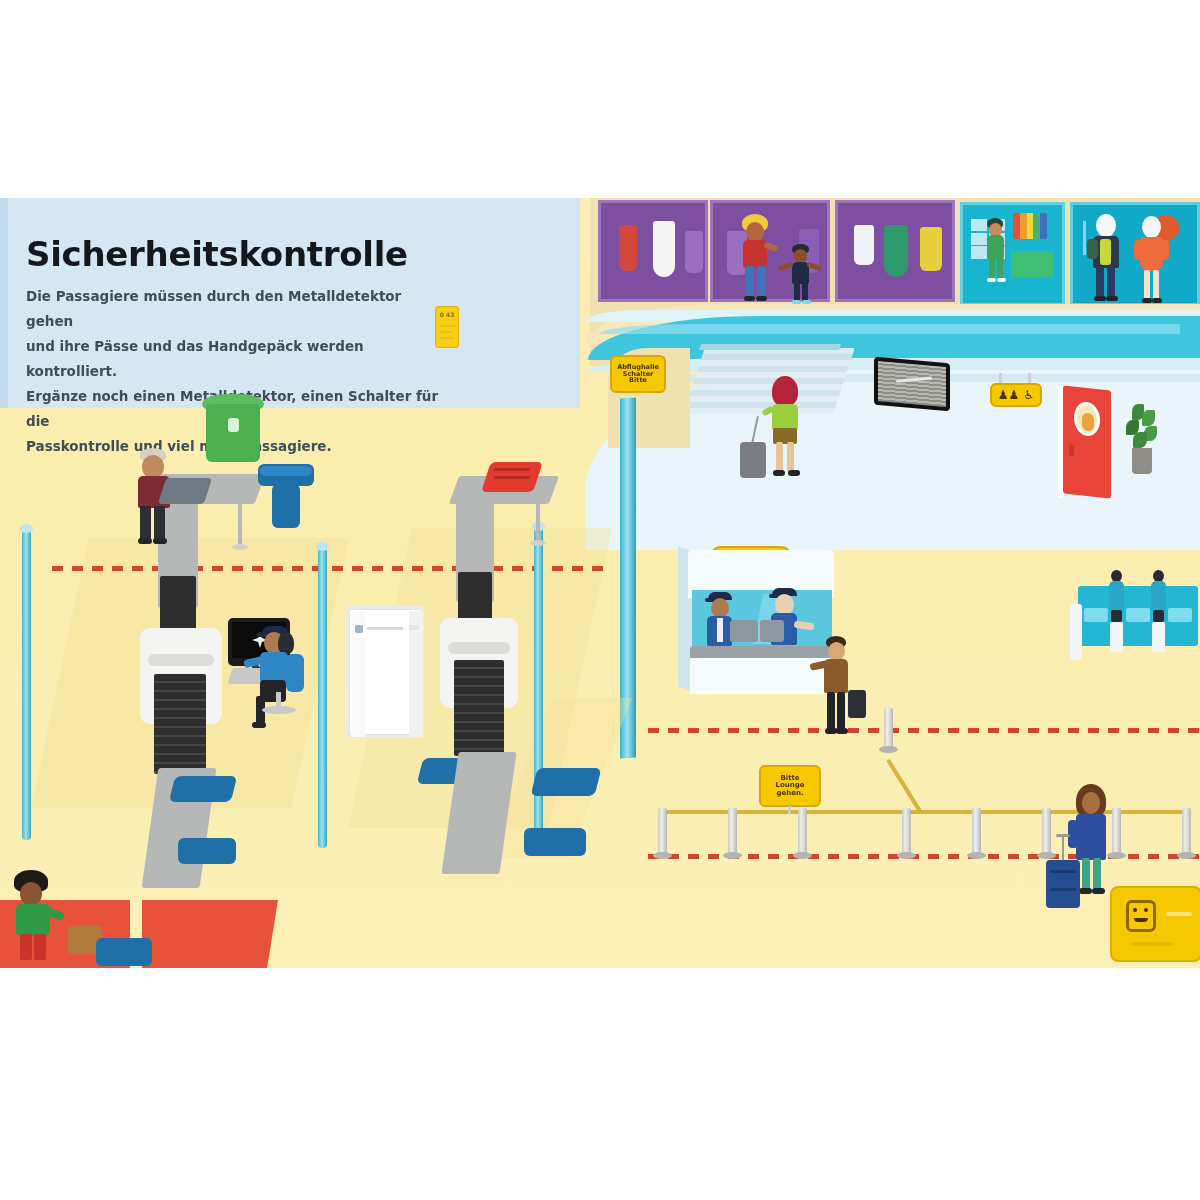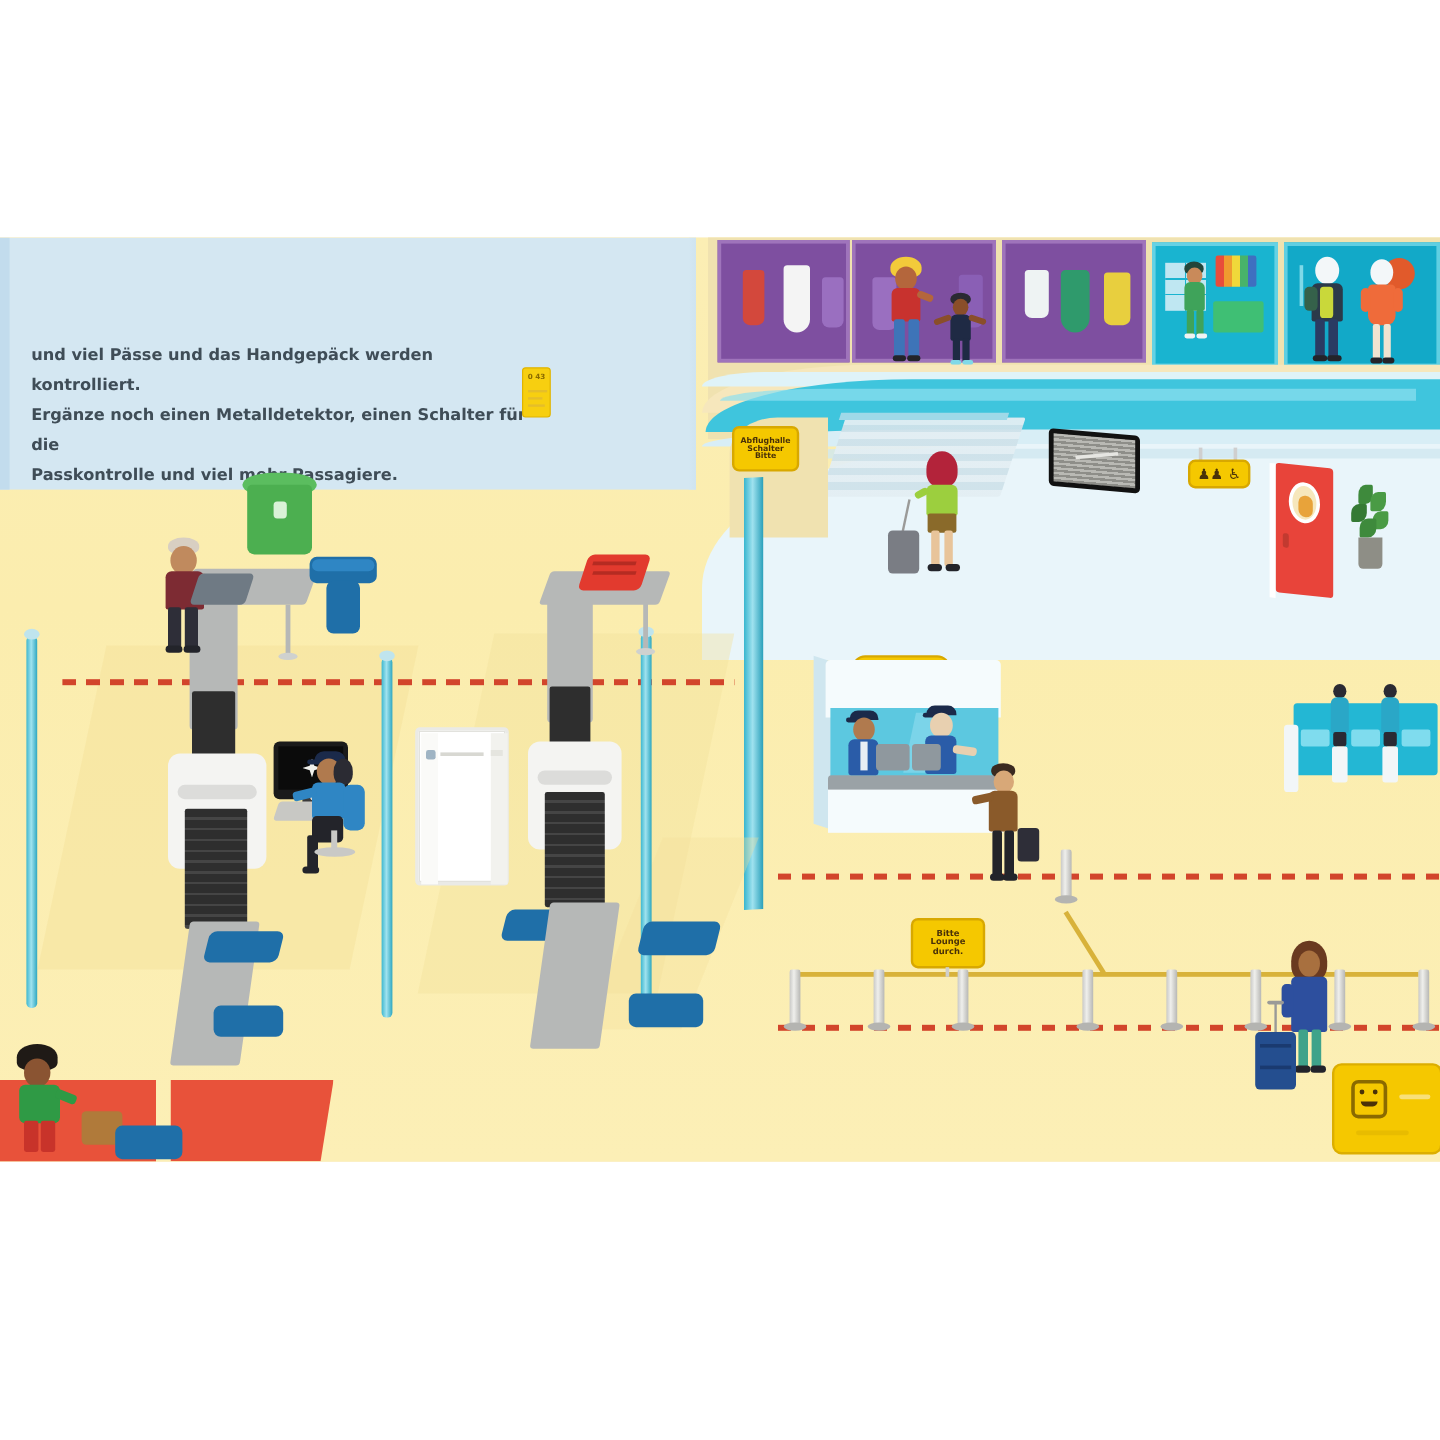--- a/index.html
+++ b/index.html
@@ -270,22 +270,24 @@
         <div class="r" style="left:0;top:52px;width:13px;height:30px;background:#f2f6f8;border-radius:2px;"></div>
       </div>
       <div class="person" style="left:-8px;top:18px;">
         <div class="r" style="left:0;top:0;width:12px;height:56px;background:#f2f6f8;border-radius:3px;"></div>
       </div>
     </div>
 
     <div id="intro">
       <div class="edge"></div>
       <div class="rightedge"></div>
+      <div id="title">Sicherheitskontrolle</div>
       <div id="body-text">
-        <p>und viel Pässe und das Handgepäck werden kontrolliert.</p>
+        <p>Die Passagiere müssen durch den Metalldetektor gehen</p>
+        <p>und ihre Pässe und das Handgepäck werden kontrolliert.</p>
         <p>Ergänze noch einen Metalldetektor, einen Schalter für die</p>
         <p>Passkontrolle und viel mehr Passagiere.</p>
       </div>
     </div>
 
     <div class="sticker-card" style="left:435px;top:108px;width:24px;height:42px;">
       <div style="font-size:6px;font-weight:700;color:#8a6a00;text-align:center;margin-top:4px;">0 43</div>
       <div class="r" style="left:4px;top:18px;width:16px;height:2px;background:#e5be2a;"></div>
       <div class="r" style="left:4px;top:24px;width:12px;height:2px;background:#e5be2a;"></div>
       <div class="r" style="left:4px;top:30px;width:14px;height:2px;background:#e5be2a;"></div>
@@ -479,21 +481,21 @@
       <div class="barrier-base" style="left:529px;top:44px;"></div>
     </div>
 
     <div class="barrier-post" style="left:884px;top:510px;height:40px;"></div>
     <div class="barrier-base" style="left:879px;top:548px;"></div>
     <div class="barrier-rope" style="left:888px;top:560px;width:60px;transform:rotate(58deg);transform-origin:left center;"></div>
 
     <div class="sign-yellow" style="left:759px;top:567px;width:62px;height:42px;font-size:7px;flex-direction:column;">
       <span>Bitte</span>
       <span>Lounge</span>
-      <span>durch.</span>
+      <span>gehen.</span>
     </div>
     <div class="sign-post" style="left:788px;top:608px;height:8px;"></div>
 
     <div class="person" style="left:1074px;top:586px;">
       <div class="hair" style="left:2px;top:0;width:30px;height:34px;background:#6a3a20;border-radius:50% 50% 38% 38%;"></div>
       <div class="head" style="left:8px;top:8px;width:18px;height:22px;background:#a8703f;"></div>
       <div class="torso" style="left:2px;top:30px;width:30px;height:46px;background:#2d4f9e;border-radius:4px 4px 2px 2px;"></div>
       <div class="arm" style="left:-6px;top:36px;width:10px;height:28px;background:#2d4f9e;border-radius:4px;"></div>
       <div class="leg" style="left:8px;top:74px;width:8px;height:32px;background:#3fa38a;"></div>
       <div class="leg" style="left:19px;top:74px;width:8px;height:32px;background:#3fa38a;"></div>

